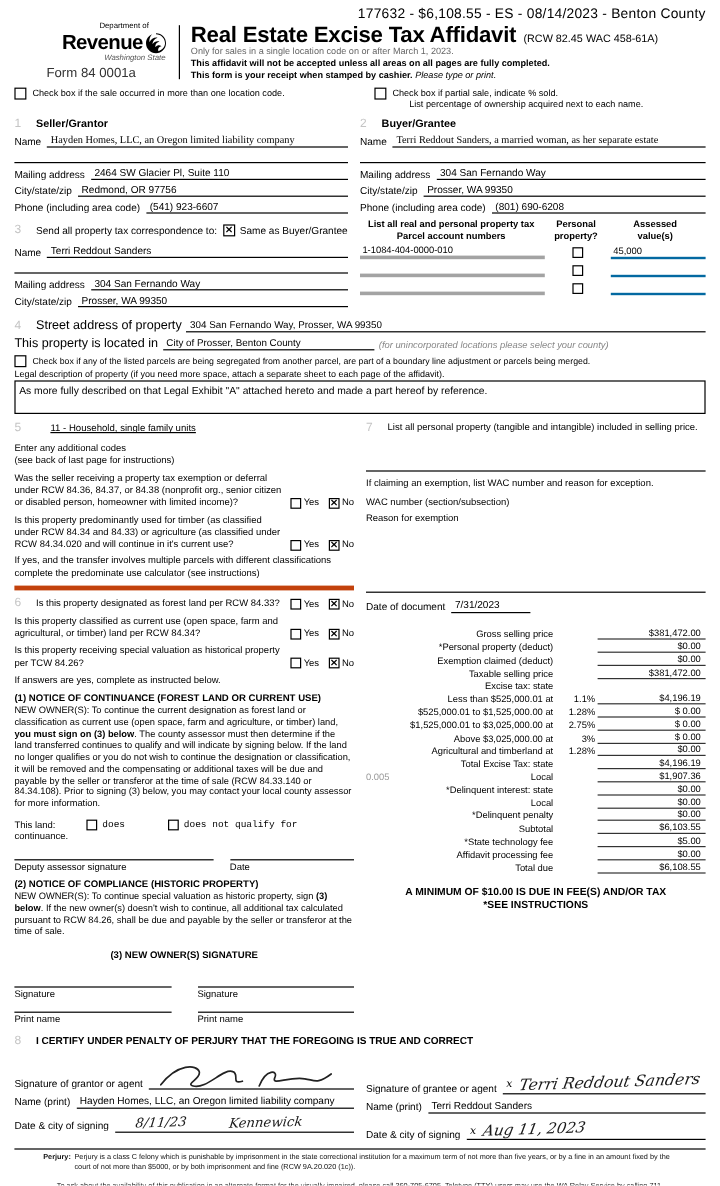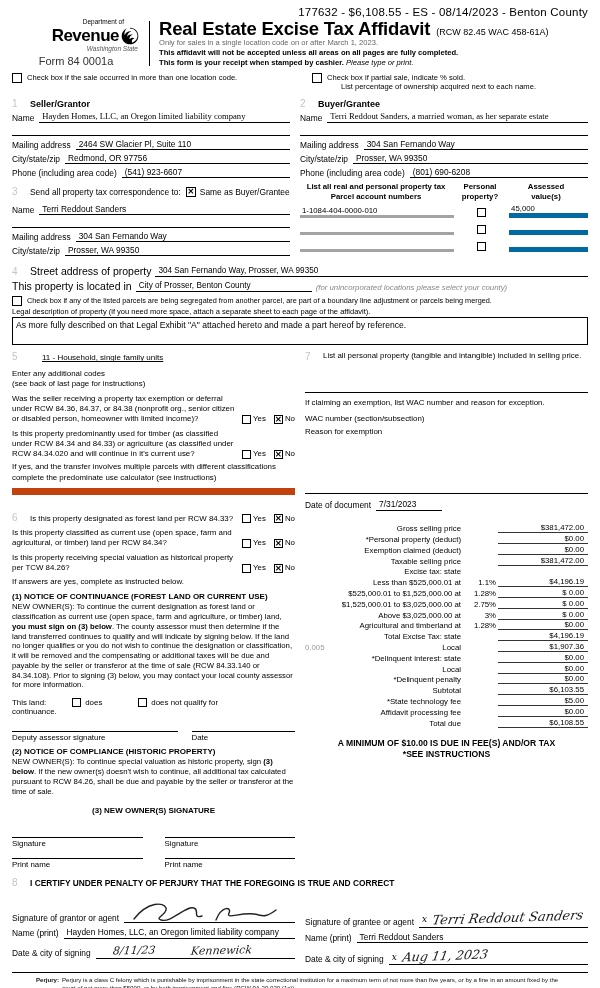--- a/index.html
+++ b/index.html
@@ -43,42 +43,42 @@
   .blankline{height:9px;border-bottom:1px solid #000;margin-top:3px;}
   
   .ptable{margin-top:4px;font-size:7.8px;}
   .phead{display:flex;font-weight:bold;text-align:center;line-height:1.2;}
   .phead .c1{width:152px;}
   .phead .c2{width:56px;}
   .phead .c3{width:76px;}
   .prow{display:flex;align-items:flex-end;margin-top:3px;}
   .prow .c1{width:152px;border-bottom:3px solid #a3a3a3;padding:0 2px;min-height:9px;}
   .prow .c2{width:56px;text-align:center;}
-  .prow .c3{width:76px;border-bottom:5px solid #0369a1;padding:0 2px;min-height:9px;text-align:left;}
+  .prow .c3{width:76px;border-bottom:2px solid #0369a1;padding:0 2px;min-height:9px;text-align:left;}
   
   .s4row{display:flex;align-items:flex-end;font-size:9px;margin-top:3px;}
   .s4row .big{font-size:10.5px;white-space:nowrap;margin-right:4px;}
   .s4val{font-size:8.2px;}
   .note{font-style:italic;color:#888;font-size:7.8px;white-space:nowrap;margin-left:4px;}
   .segrow{display:flex;gap:5px;font-size:7.3px;margin-top:4px;align-items:flex-start;}
   .legallbl{font-size:7.5px;margin-top:1px;}
   .legalbox{border:1px solid #000;font-size:8.6px;padding:2px 3px 14px 3px;margin-top:1px;}
   
   .codeline{font-size:8px;margin-top:6px;}
   .codeval{text-decoration:underline;margin-left:12px;}
   .small{font-size:7.9px;line-height:1.3;}
   .q{display:flex;font-size:7.9px;line-height:1.3;margin-top:4px;}
   .q .qt{flex:1;padding-right:4px;}
   .yn{white-space:nowrap;align-self:flex-end;display:flex;align-items:center;gap:2px;font-size:7.9px;}
   .yn .gap{width:4px;}
-  .sep6{border-top:7px solid #c2410c;margin-top:5px;padding-top:16px;}
+  .sep6{border-top:4px solid #c2410c;margin-top:5px;padding-top:4px;}
   .bhead{font-size:8px;font-weight:bold;margin-top:5px;}
   .para{font-size:7.75px;line-height:1.26;margin-top:1px;}
   .landrow{display:flex;font-size:7.9px;margin-top:8px;gap:8px;align-items:center;}
-  .landrow .opt{display:flex;align-items:flex-end;gap:4px;}
+  .landrow .opt{display:flex;align-items:flex-end;gap:4px;font-family:Liberation Mono, monospace;}
   .dsig{display:flex;gap:14px;margin-top:14px;font-size:7.9px;}
   .dsig .a{flex:1.6;border-top:1px solid #000;padding-top:1px;}
   .dsig .b2{flex:1;border-top:1px solid #000;padding-top:1px;}
   .center{text-align:center;}
   .sigpair{display:flex;gap:22px;margin-top:12px;}
   .sigcell{flex:1;font-size:7.9px;}
   .sigcell .line{border-top:1px solid #000;padding-top:1px;margin-top:10px;}
   
   .s7top{font-size:7.9px;margin-top:6px;display:flex;}
   .hsep{border-top:1px solid #000;margin-top:4px;}

